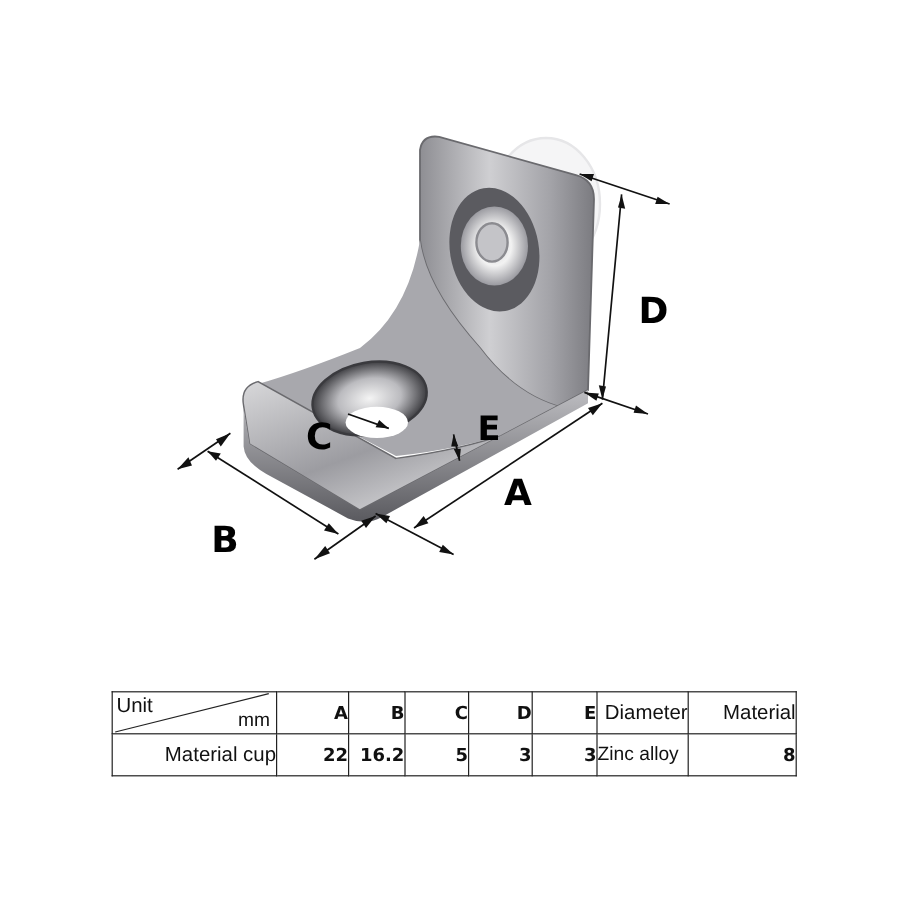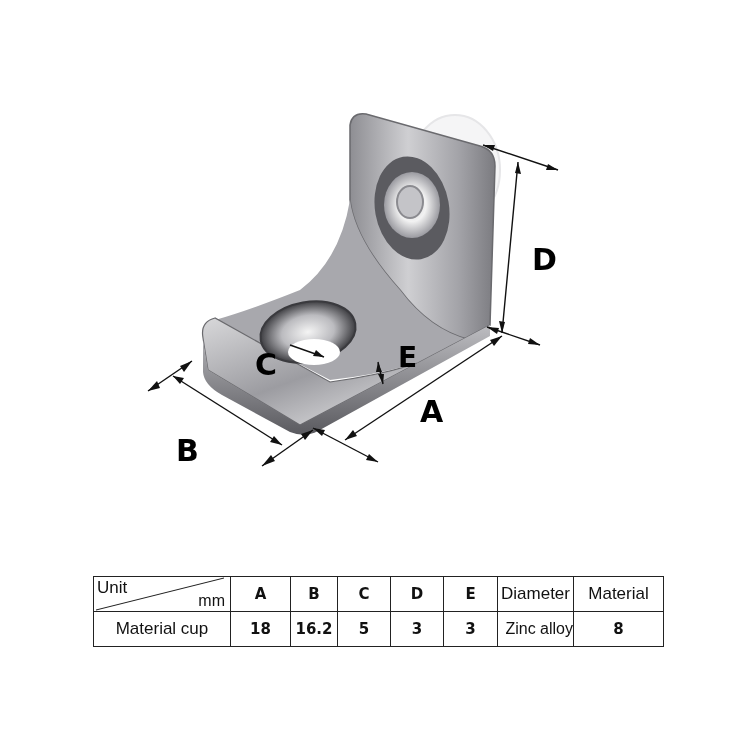--- a/index.html
+++ b/index.html
@@ -1,20 +1,20 @@
 <!DOCTYPE html>
 <html><head>
 <meta charset="utf-8">
 <style>
   html, body { margin:0; padding:0; background:#ffffff; }
   body { width:750px; height:750px; position:relative; overflow:hidden; font-family:"Liberation Sans", sans-serif; }
   .stage { position:absolute; left:0; top:0; width:750px; height:750px; }
   .dim-label { position:absolute; font-family:"DejaVu Sans", sans-serif; font-weight:bold; color:#000; font-size:30px; line-height:1; }
   table.spec { position:absolute; left:93px; top:576px; border-collapse:collapse; table-layout:fixed; }
-  table.spec td { border:1px solid #222; padding:0; text-align:center; vertical-align:middle; height:34px; color:#111; }
+  table.spec td { border:1px solid #222; padding:0; text-align:right; vertical-align:middle; height:34px; color:#111; }
   .hdr-letter { font-family:"DejaVu Sans", sans-serif; font-weight:bold; font-size:15px; }
   .val { font-family:"DejaVu Sans", sans-serif; font-weight:bold; font-size:15px; }
   .plain { font-family:"Liberation Sans", sans-serif; font-size:17px; }
   .unit-cell { position:relative; }
   .unit-cell .u1 { position:absolute; left:3px; top:1px; font-size:17px; }
   .unit-cell .u2 { position:absolute; right:5px; bottom:1px; font-size:16px; }
   .unit-cell svg { position:absolute; left:0; top:0; }
 </style>
 </head>
 <body>
@@ -137,22 +137,22 @@
     <td class="hdr-letter">A</td>
     <td class="hdr-letter">B</td>
     <td class="hdr-letter">C</td>
     <td class="hdr-letter">D</td>
     <td class="hdr-letter">E</td>
     <td class="plain">Diameter</td>
     <td class="plain">Material</td>
   </tr>
   <tr>
     <td class="plain">Material cup</td>
-    <td class="val">18</td>
+    <td class="val">22</td>
     <td class="val">16.2</td>
     <td class="val">5</td>
     <td class="val">3</td>
     <td class="val">3</td>
-    <td class="plain" style="font-size:16px;text-align:right;white-space:nowrap;overflow:hidden;">Zinc alloy</td>
+    <td class="plain" style="font-size:16px;text-align:left;white-space:nowrap;overflow:hidden;">Zinc alloy</td>
     <td class="val">8</td>
   </tr>
 </tbody>
   </table>
 
 </body></html>

